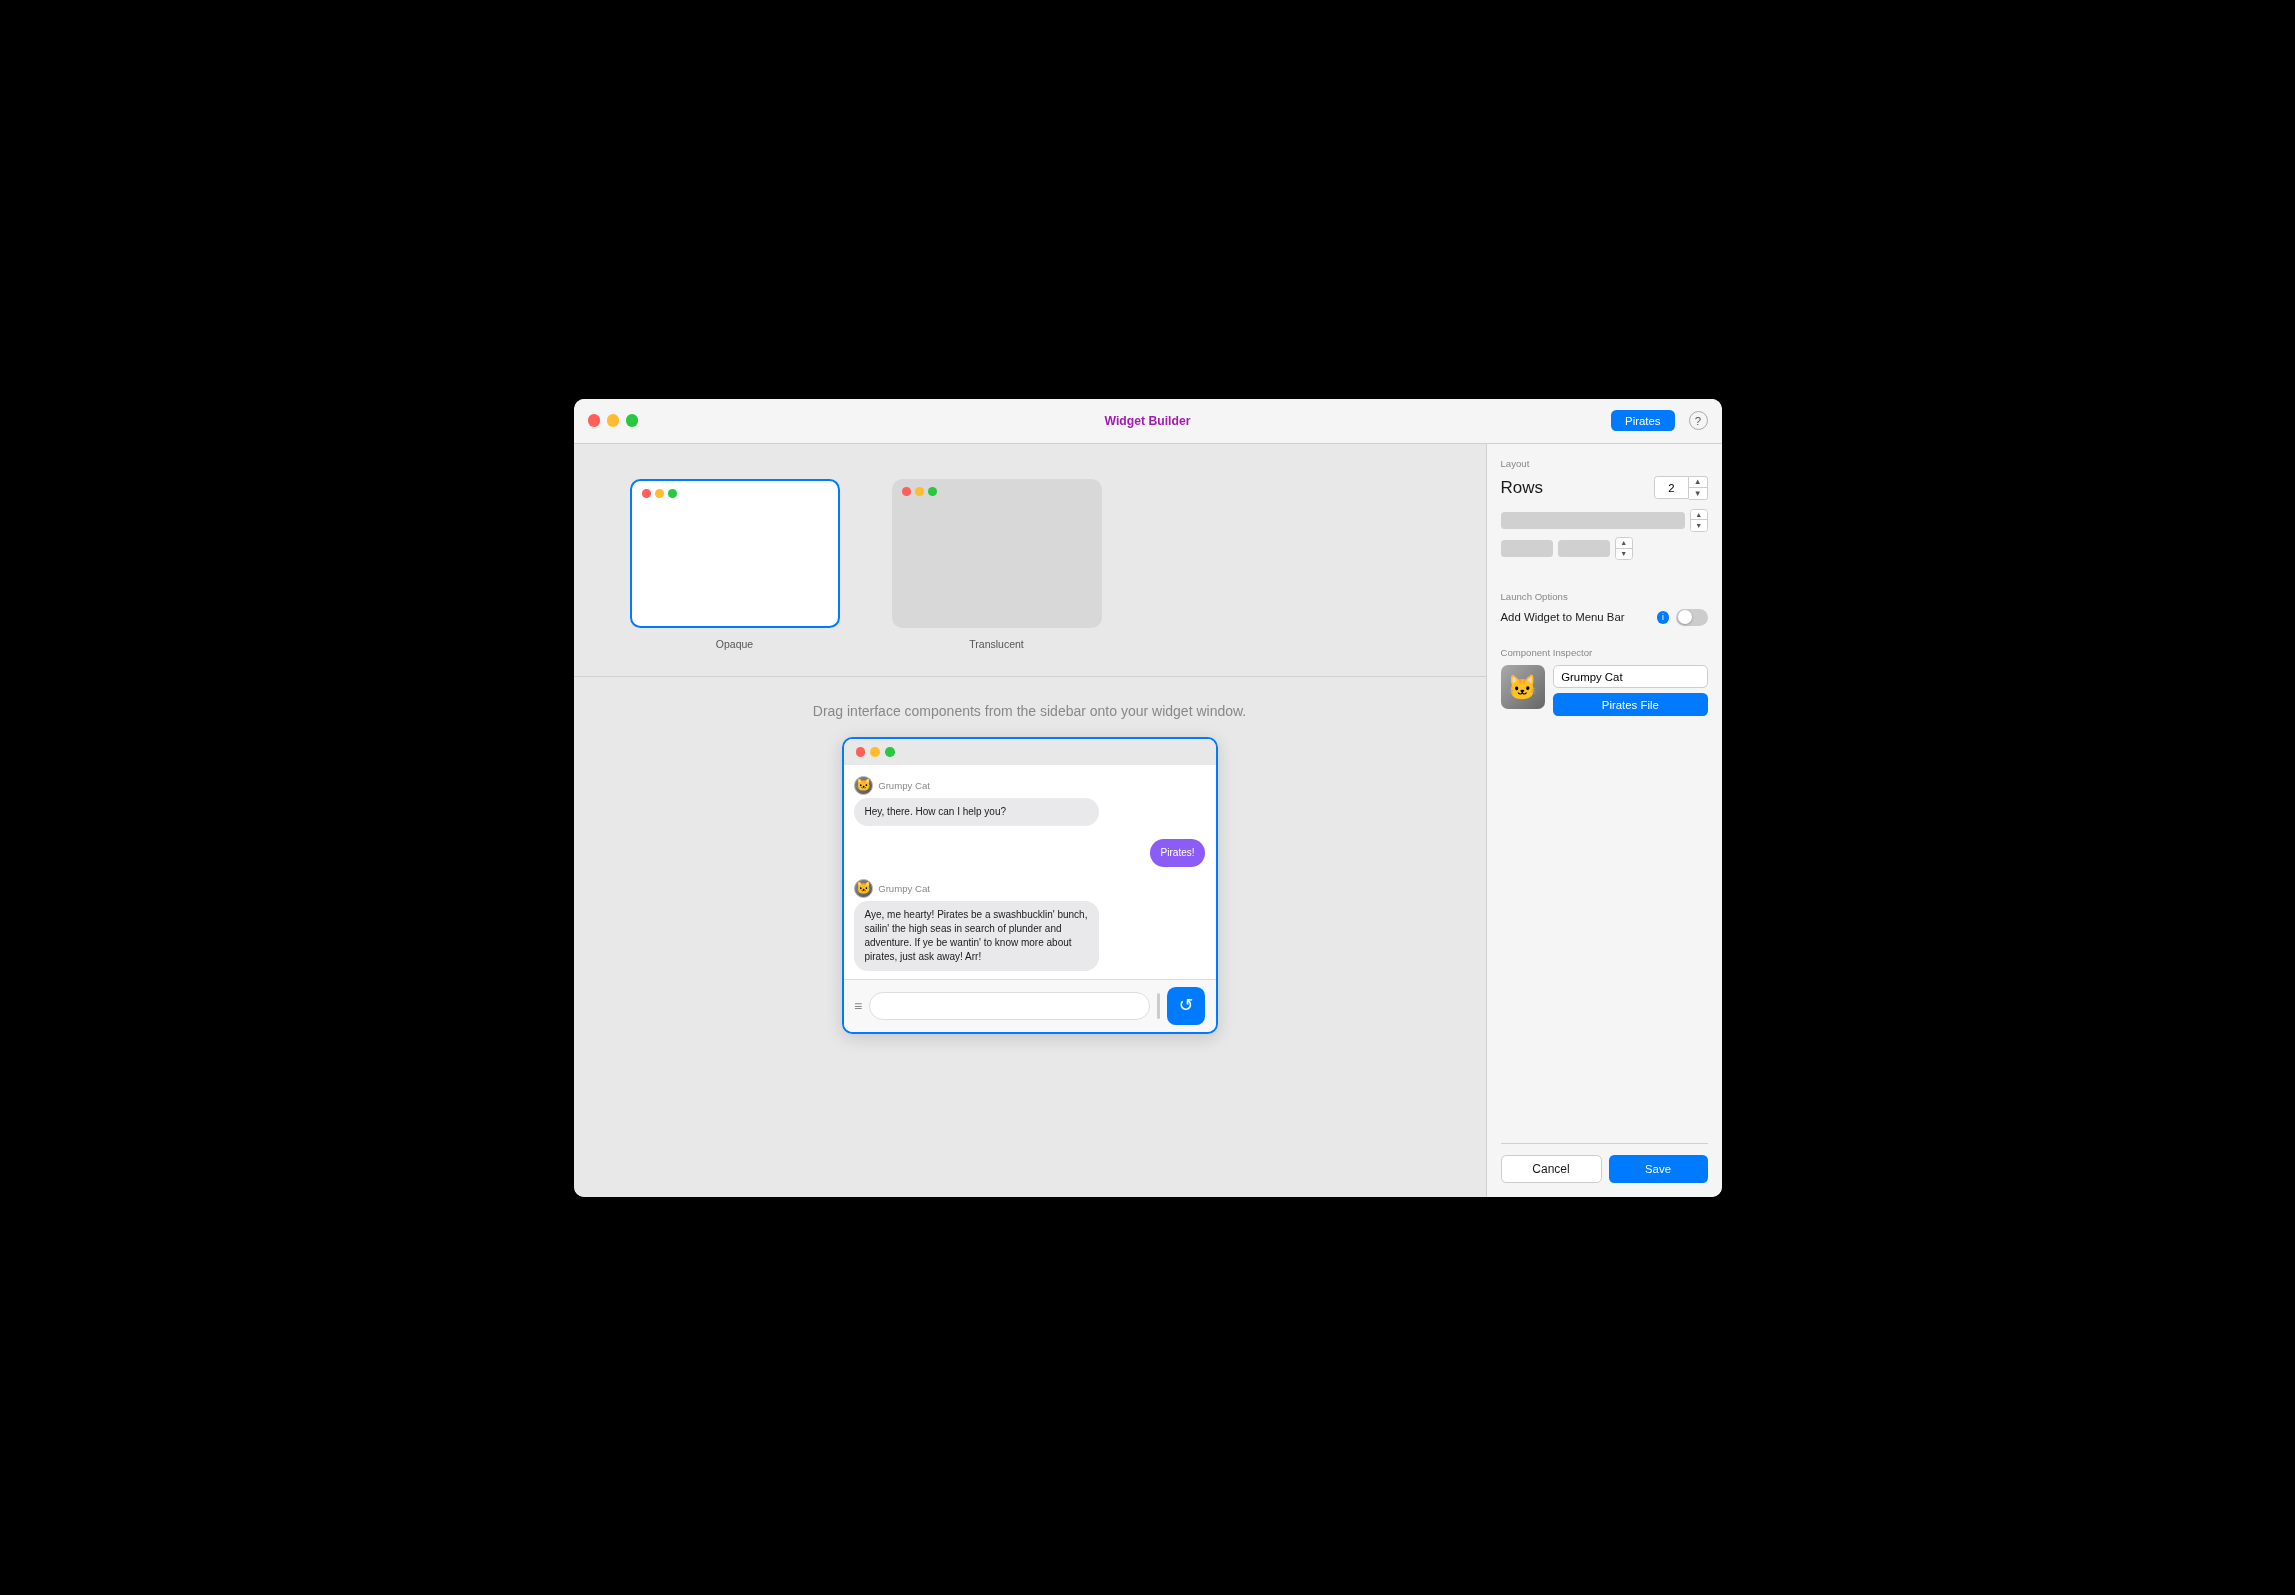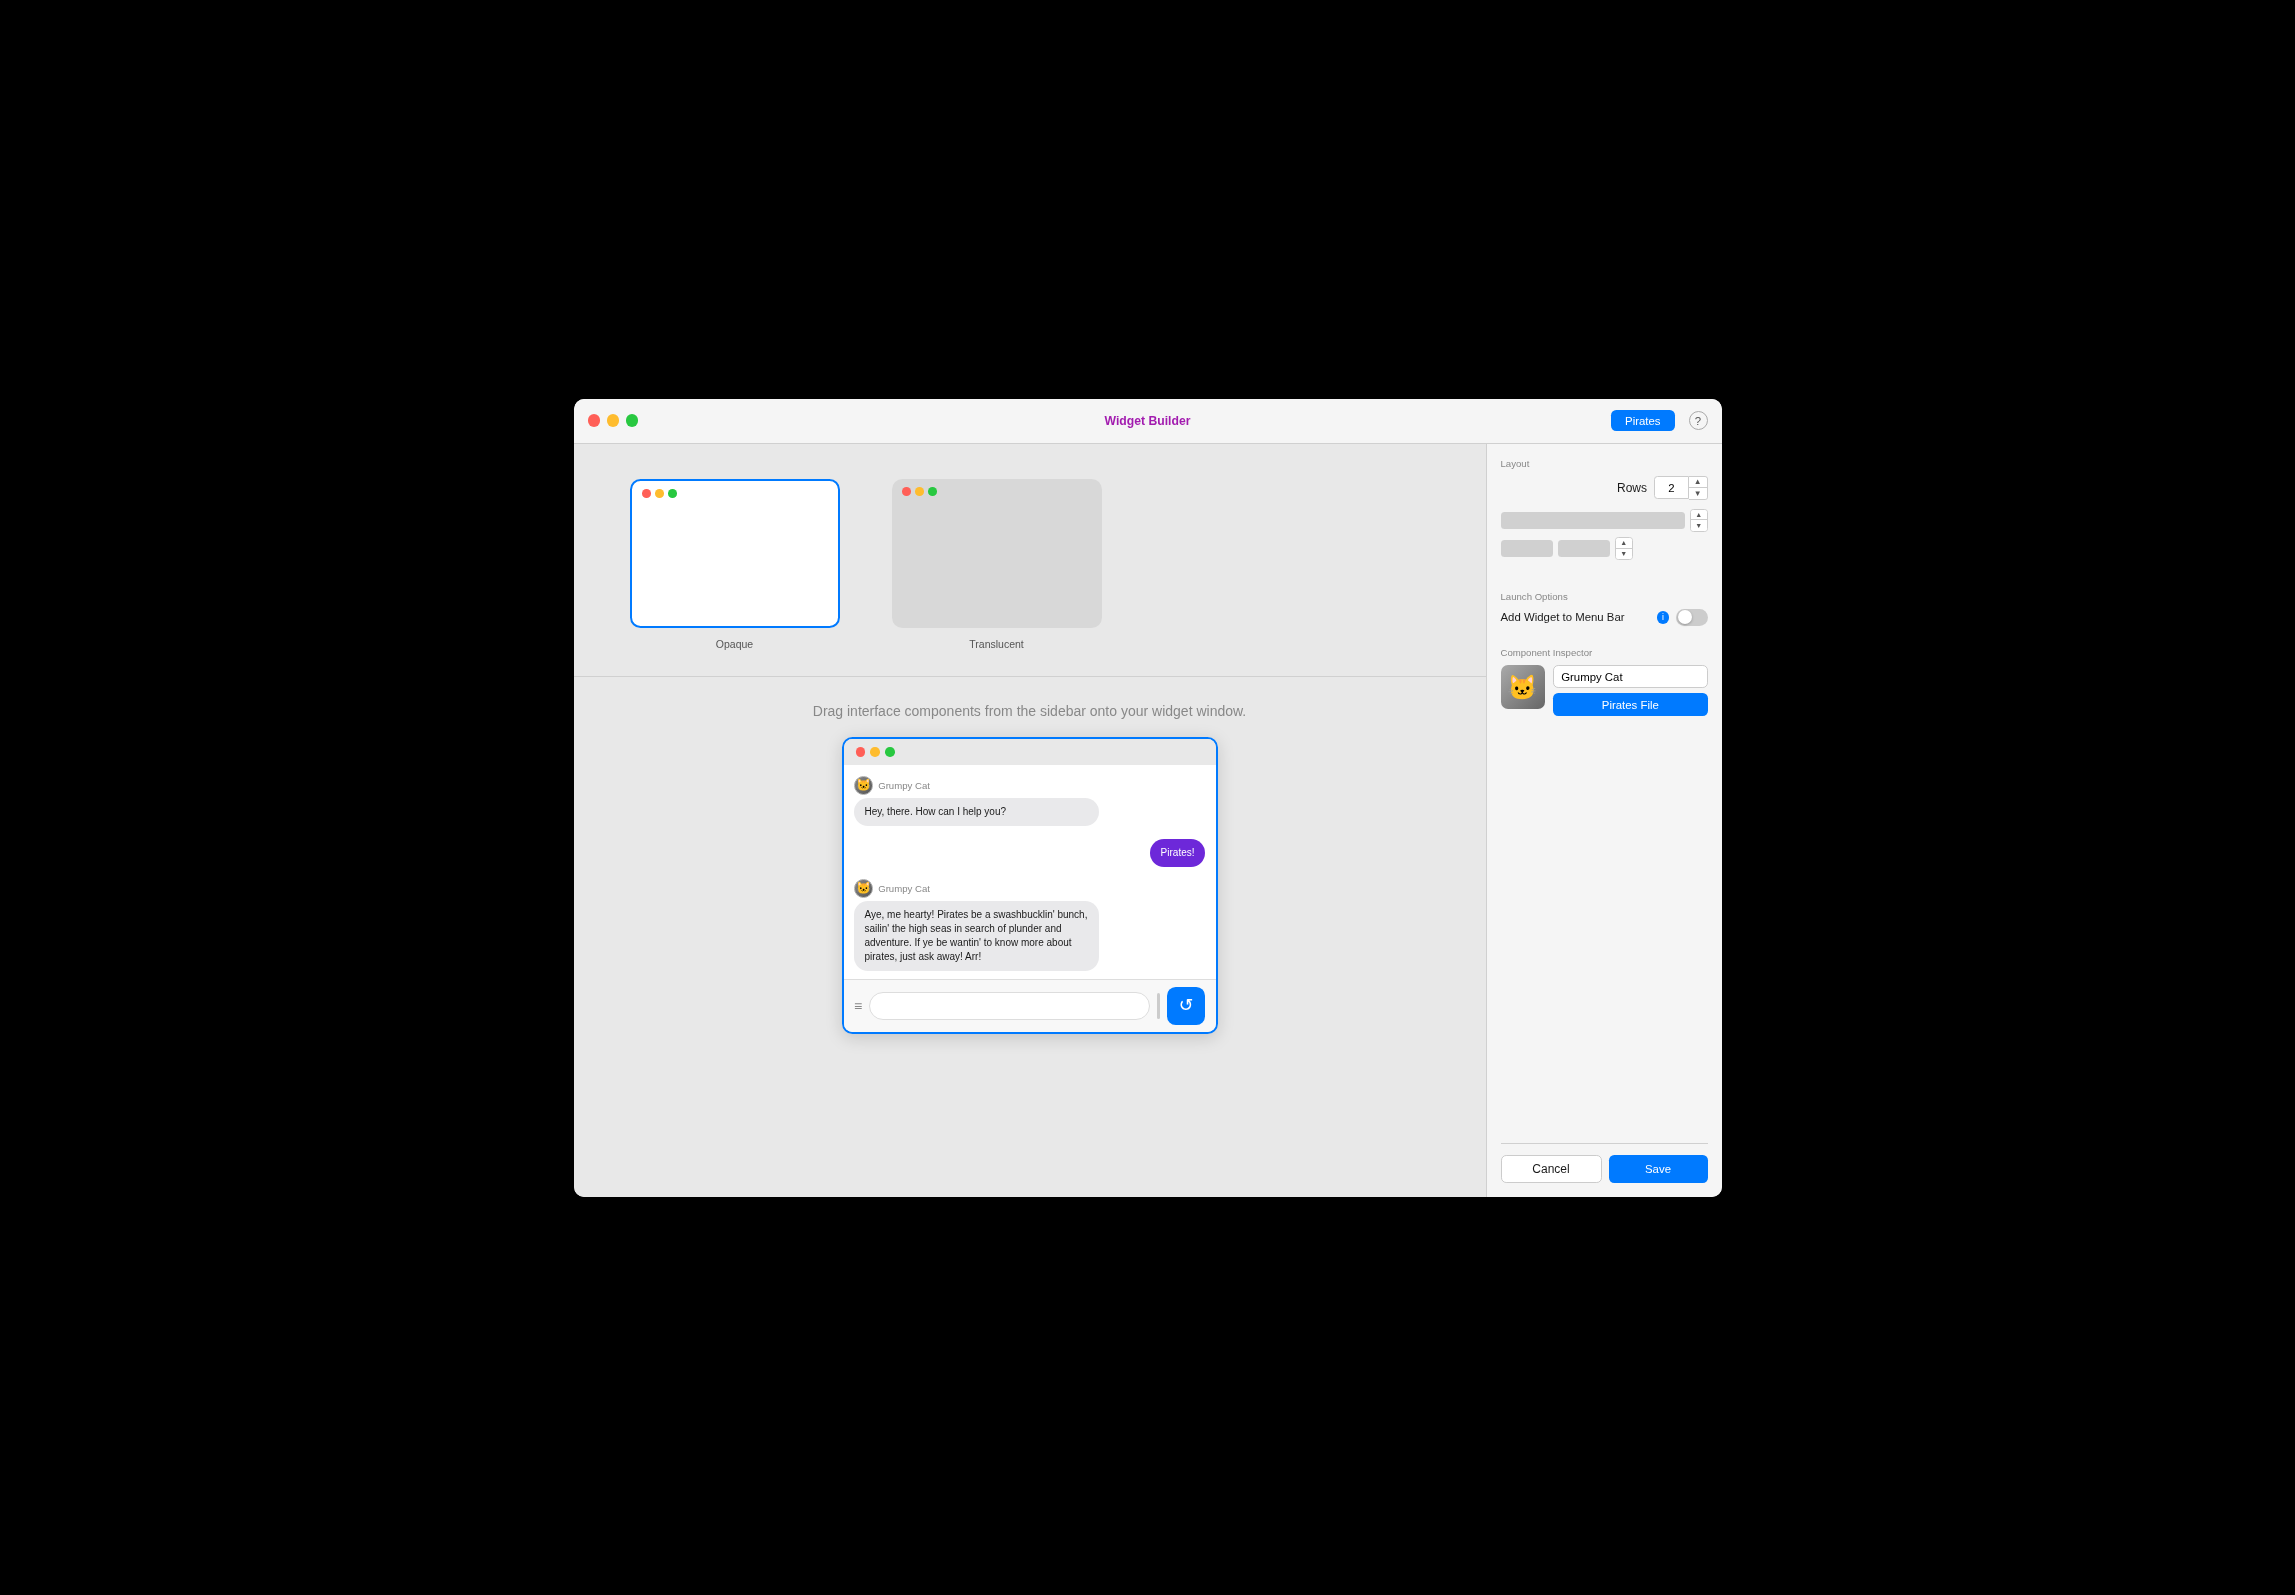--- a/index.html
+++ b/index.html
@@ -207,21 +207,21 @@
     .msg-bubble {
       background: #e9e9eb;
       border-radius: 14px;
       padding: 7px 10.5px;
       font-size: 10px;
       color: #1a1a1a;
       max-width: 245px;
       line-height: 1.4;
     }
     .msg-bubble.outgoing {
-      background: #6d28d9;
+      background: #8b5cf6;
       color: white;
       align-self: flex-end;
     }
     .msg-row-right {
       display: flex;
       justify-content: flex-end;
     }
     .chat-input-bar {
       background: #f8f8f8;
       border-top: 0.9px solid #ddd;
@@ -282,24 +282,23 @@
       font-weight: 500;
       margin-bottom: 7px;
       text-transform: none;
     }
     .layout-row {
       display: flex;
       align-items: center;
       gap: 7px;
     }
     .layout-label {
-      font-size: 12px;
+      font-size: 17px;
       color: #1a1a1a;
       flex: 1;
-      text-align: right;
     }
     .stepper {
       display: flex;
       align-items: center;
       gap: 0;
     }
     .stepper-value {
       width: 35px;
       height: 23px;
       border: 0.9px solid #ccc;

